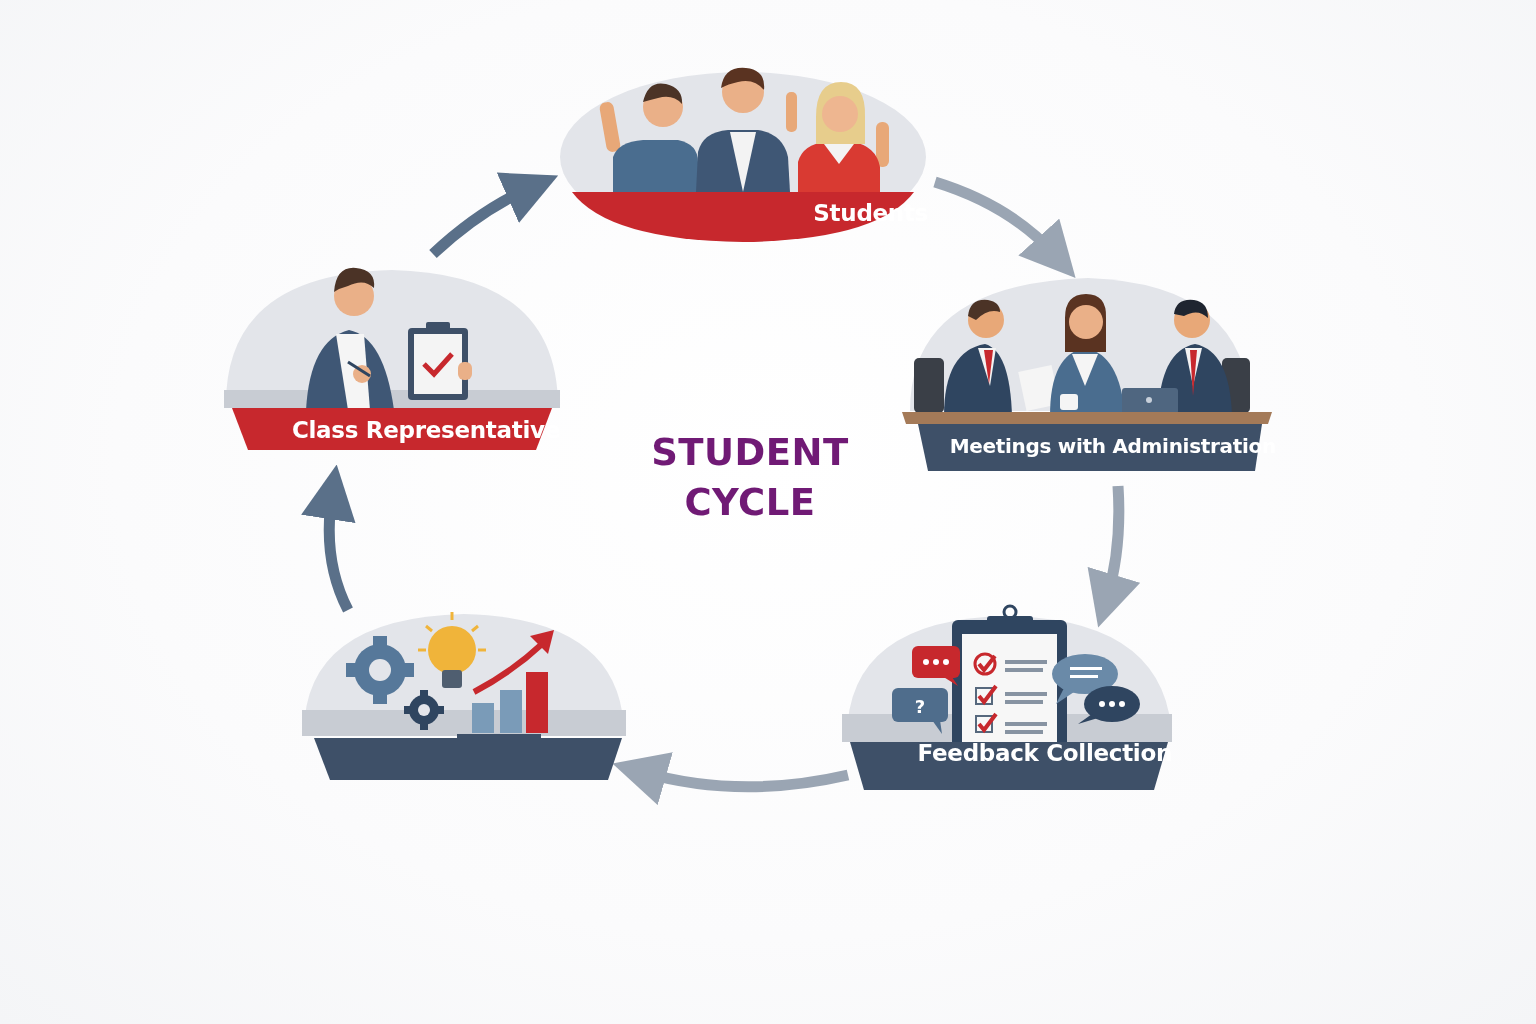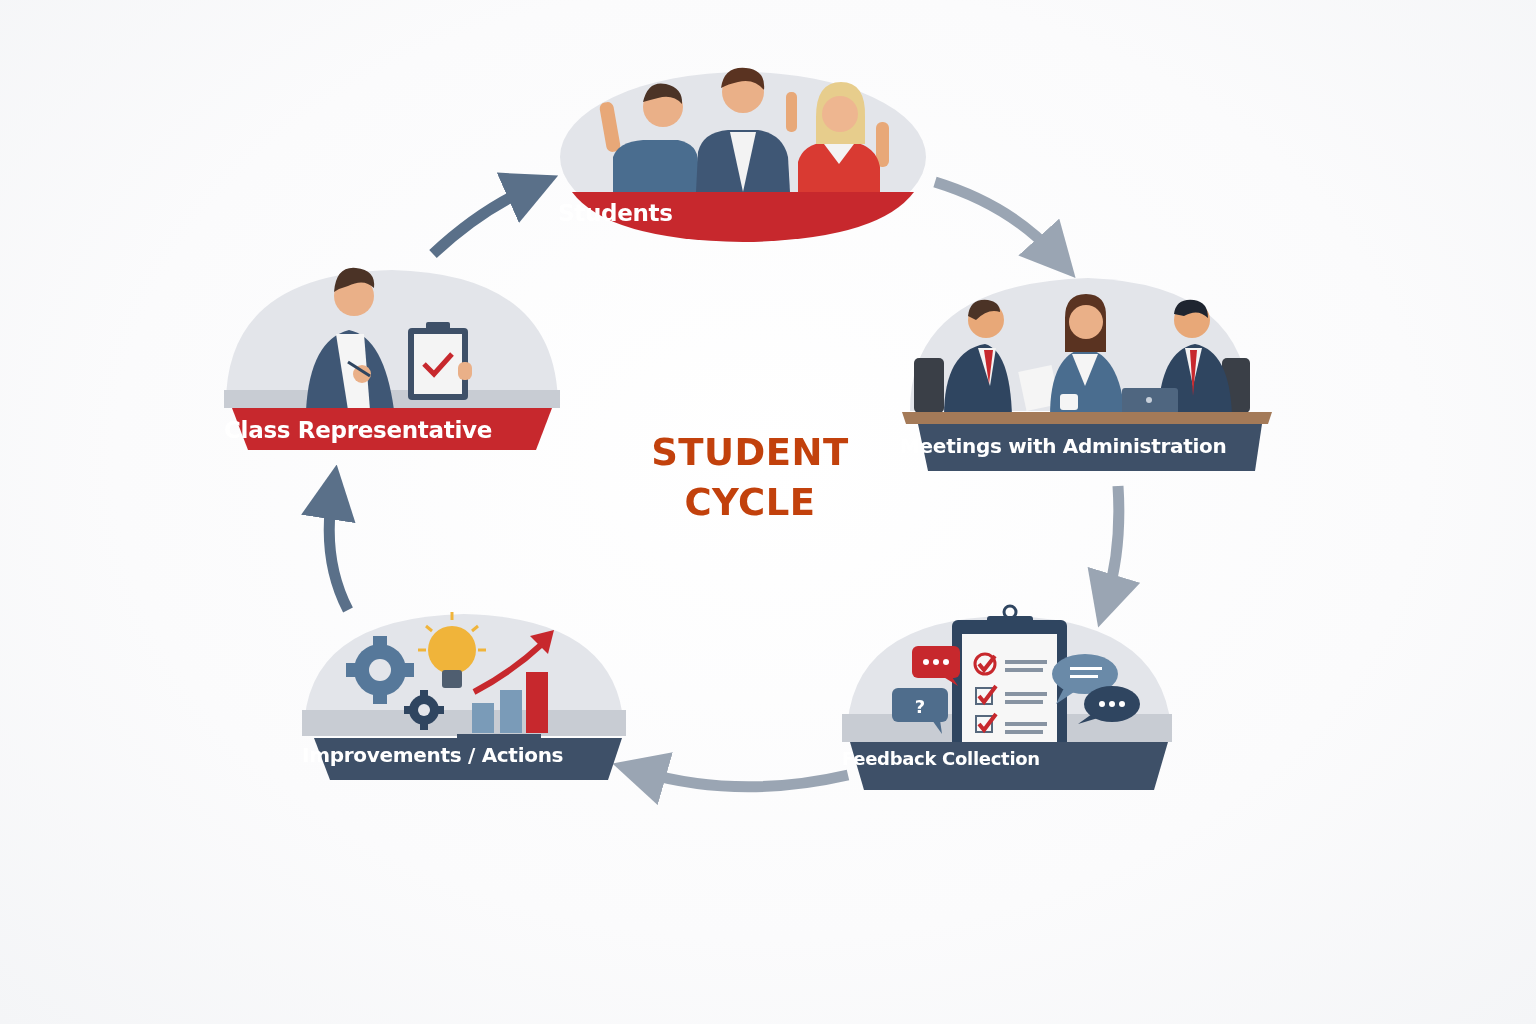--- a/index.html
+++ b/index.html
@@ -4,26 +4,26 @@
 <style>
   html, body { margin:0; padding:0; }
   body {
     width:1536px; height:1024px; overflow:hidden; position:relative;
     background: radial-gradient(ellipse at 50% 45%, #ffffff 0%, #fbfbfc 60%, #f4f5f7 100%);
     font-family: "DejaVu Sans", sans-serif;
   }
   .node { position:absolute; }
   .node svg { display:block; }
   .label {
-    position:absolute; left:0; right:0; text-align:left; color:#ffffff;
+    position:absolute; left:0; right:0; text-align:right; color:#ffffff;
     font-family:"DejaVu Sans", sans-serif; font-weight:bold; letter-spacing:-0.3px;
   }
   .title {
     position:absolute; left:540px; width:420px; top:428px; text-align:center;
-    color:#c2410c; font-family:"DejaVu Sans", sans-serif; font-weight:bold;
+    color:#701a75; font-family:"DejaVu Sans", sans-serif; font-weight:bold;
     font-size:37px; line-height:50px; letter-spacing:0.5px;
   }
   .title div { white-space:nowrap; }
   .arrows { position:absolute; left:0; top:0; }
 </style>
 </head>
 <body>
 
 <svg class="arrows" width="1536" height="1024" viewBox="0 0 1536 1024">
   <defs>
@@ -160,21 +160,21 @@
     </g>
     <g>
       <ellipse cx="270" cy="100" rx="28" ry="18" fill="#2f4560"></ellipse>
       <path d="M250,110 L236,120 L256,114 Z" fill="#2f4560"></path>
       <circle cx="260" cy="100" r="3" fill="#fff"></circle>
         <circle cx="270" cy="100" r="3" fill="#fff"></circle>
         <circle cx="280" cy="100" r="3" fill="#fff"></circle>
     </g>
     <path d="M8,138 L326,138 L312,186 L22,186 Z" fill="#3e5068"></path>
   </svg>
-  <div class="label" style="top:144px; font-size:18px;">Feedback Collection</div>
+  <div class="label" style="top:136px; font-size:23px;">Feedback Collection</div>
 </div>
 
 <div class="node" style="left:302px; top:606px; width:324px; height:176px;">
   <svg width="324" height="176" viewBox="0 0 324 176">
     <path d="M2,130 Q0,12 162,8 Q322,12 322,130 Z" fill="#e3e5ea"></path>
     <rect x="0" y="104" width="324" height="26" fill="#c8ccd3"></rect>
     <g>
       <circle cx="78" cy="64" r="26" fill="#56789a"></circle>
       <g fill="#56789a">
         <rect x="71" y="30" width="14" height="12"></rect>
@@ -208,21 +208,20 @@
     <g>
       <rect x="170" y="97" width="22" height="30" fill="#7a9bb8"></rect>
       <rect x="198" y="84" width="22" height="43" fill="#7a9bb8"></rect>
       <rect x="224" y="66" width="22" height="61" fill="#c7282d"></rect>
       <rect x="155" y="128" width="84" height="4" fill="#3e5068"></rect>
       <path d="M172,86 Q210,66 240,38" stroke="#c7282d" stroke-width="6" fill="none"></path>
       <path d="M228,30 L252,24 L246,48 Z" fill="#c7282d"></path>
     </g>
     <path d="M12,132 L320,132 L306,174 L28,174 Z" fill="#3e5068"></path>
   </svg>
-  <div class="label" style="top:137px; font-size:20px;">Improvements / Actions</div>
 </div>
 
 <div class="node" style="left:224px; top:262px; width:336px; height:190px;">
   <svg width="336" height="190" viewBox="0 0 336 190">
     <path d="M2,145 Q0,12 168,8 Q334,12 334,145 Z" fill="#e3e5ea"></path>
     <rect x="0" y="128" width="336" height="18" fill="#c8ccd3"></rect>
     <g>
       <path d="M82,148 Q86,78 125,68 Q160,75 170,148 Z" fill="#3f5775"></path>
       <path d="M112,72 L124,148 L146,148 L140,72 Z" fill="#f5f5f5"></path>
       <circle cx="130" cy="34" r="20" fill="#eab088"></circle>

